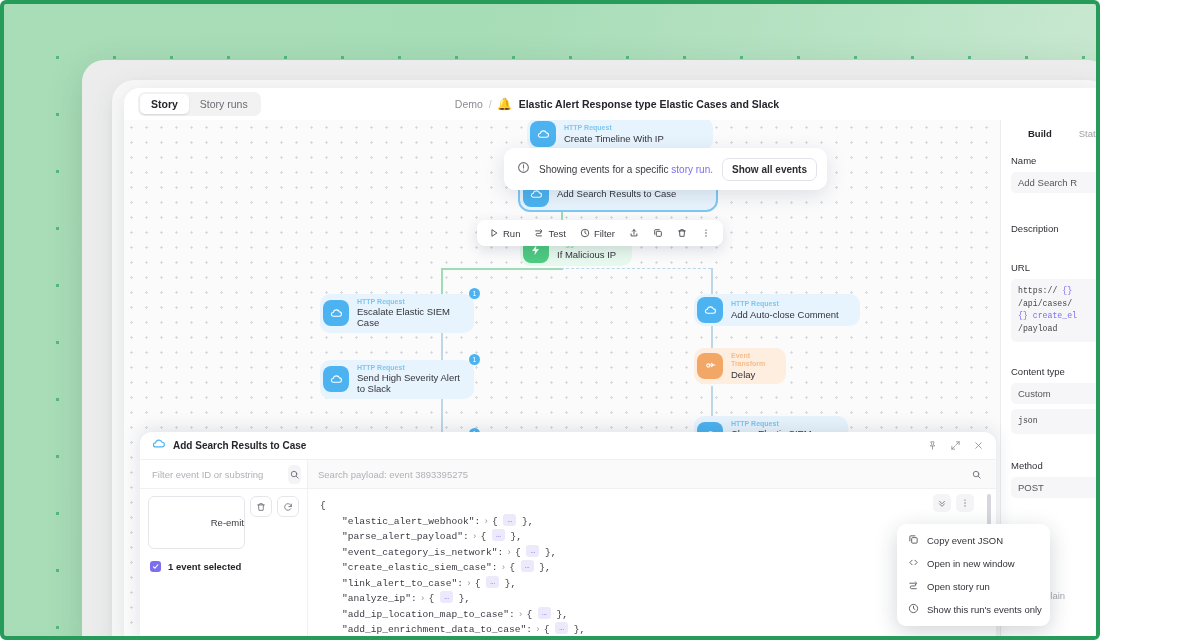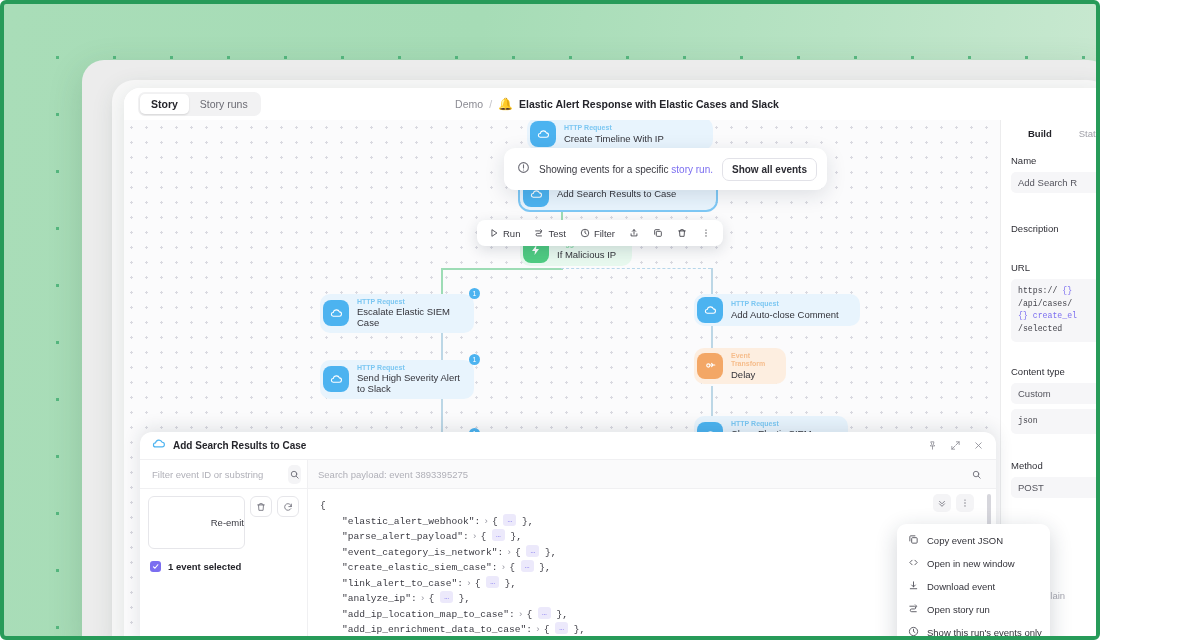--- a/index.html
+++ b/index.html
@@ -289,21 +289,21 @@
 
     <div id="topbar">
       <div class="seg">
         <div class="seg-btn active">Story</div>
         <div class="seg-btn">Story runs</div>
       </div>
       <div id="breadcrumb">
         <span class="bc-demo">Demo</span>
         <span class="bc-sep">/</span>
         <span class="bell">🔔</span>
-        <span class="bc-title">Elastic Alert Response with Elastic Cases and Slack</span>
+        <span class="bc-title">Elastic Alert Response type Elastic Cases and Slack</span>
       </div>
     </div>
 
     <div id="flowwrap">
 
       <div id="flow">
 
         <div class="edge" style="left:437px;top:20px;width:2px;height:40px;"></div>
         <div class="edge green" style="left:437px;top:78px;width:2px;height:36px;"></div>
         <div class="edge green" style="left:317px;top:148px;width:122px;height:2px;"></div>
@@ -521,21 +521,21 @@
         <div class="insp-label">Name</div>
         <div class="insp-field">Add Search R</div>
 
         <div class="insp-label" style="margin-top:30px">Description</div>
 
         <div class="insp-label" style="margin-top:28px">URL</div>
         <div class="insp-code">
           <div><span>https://</span> <span class="tok">{}</span></div>
           <div>/api/cases/</div>
           <div class="tok">{} create_el</div>
-          <div>/selected</div>
+          <div>/payload</div>
         </div>
 
         <div class="insp-label" style="margin-top:24px">Content type</div>
         <div class="insp-field">Custom</div>
         <div class="insp-code" style="margin-top:5px">json</div>
 
         <div class="insp-label" style="margin-top:26px">Method</div>
         <div class="insp-field">POST</div>
       </div>
     </div>
@@ -656,26 +656,20 @@
       <span>Copy event JSON</span>
     </div>
     <div class="mi">
       <span><svg width="11" height="11" viewBox="0 0 24 24" fill="none" stroke="#55555e" stroke-width="2" stroke-linecap="round">
             <path d="M9 7l-5 5 5 5M15 7l5 5-5 5"></path>
           </svg></span>
       <span>Open in new window</span>
     </div>
     <div class="mi">
       <span><svg width="11" height="11" viewBox="0 0 24 24" fill="none" stroke="#55555e" stroke-width="2" stroke-linecap="round">
-            <path d="M12 4v11M8 11l4 4 4-4M5 19h14"></path>
-          </svg></span>
-      <span>Download event</span>
-    </div>
-    <div class="mi">
-      <span><svg width="11" height="11" viewBox="0 0 24 24" fill="none" stroke="#55555e" stroke-width="2" stroke-linecap="round">
             <path d="M4 7h10a3 3 0 0 1 0 6H8a3 3 0 0 0 0 6h10"></path>
             <path d="M16 4l3 3-3 3"></path>
           </svg></span>
       <span>Open story run</span>
     </div>
     <div class="mi">
       <span><svg width="11" height="11" viewBox="0 0 24 24" fill="none" stroke="#55555e" stroke-width="2">
             <circle cx="12" cy="12" r="9"></circle>
             <path d="M12 7v5l3 2" stroke-linecap="round"></path>
           </svg></span>

